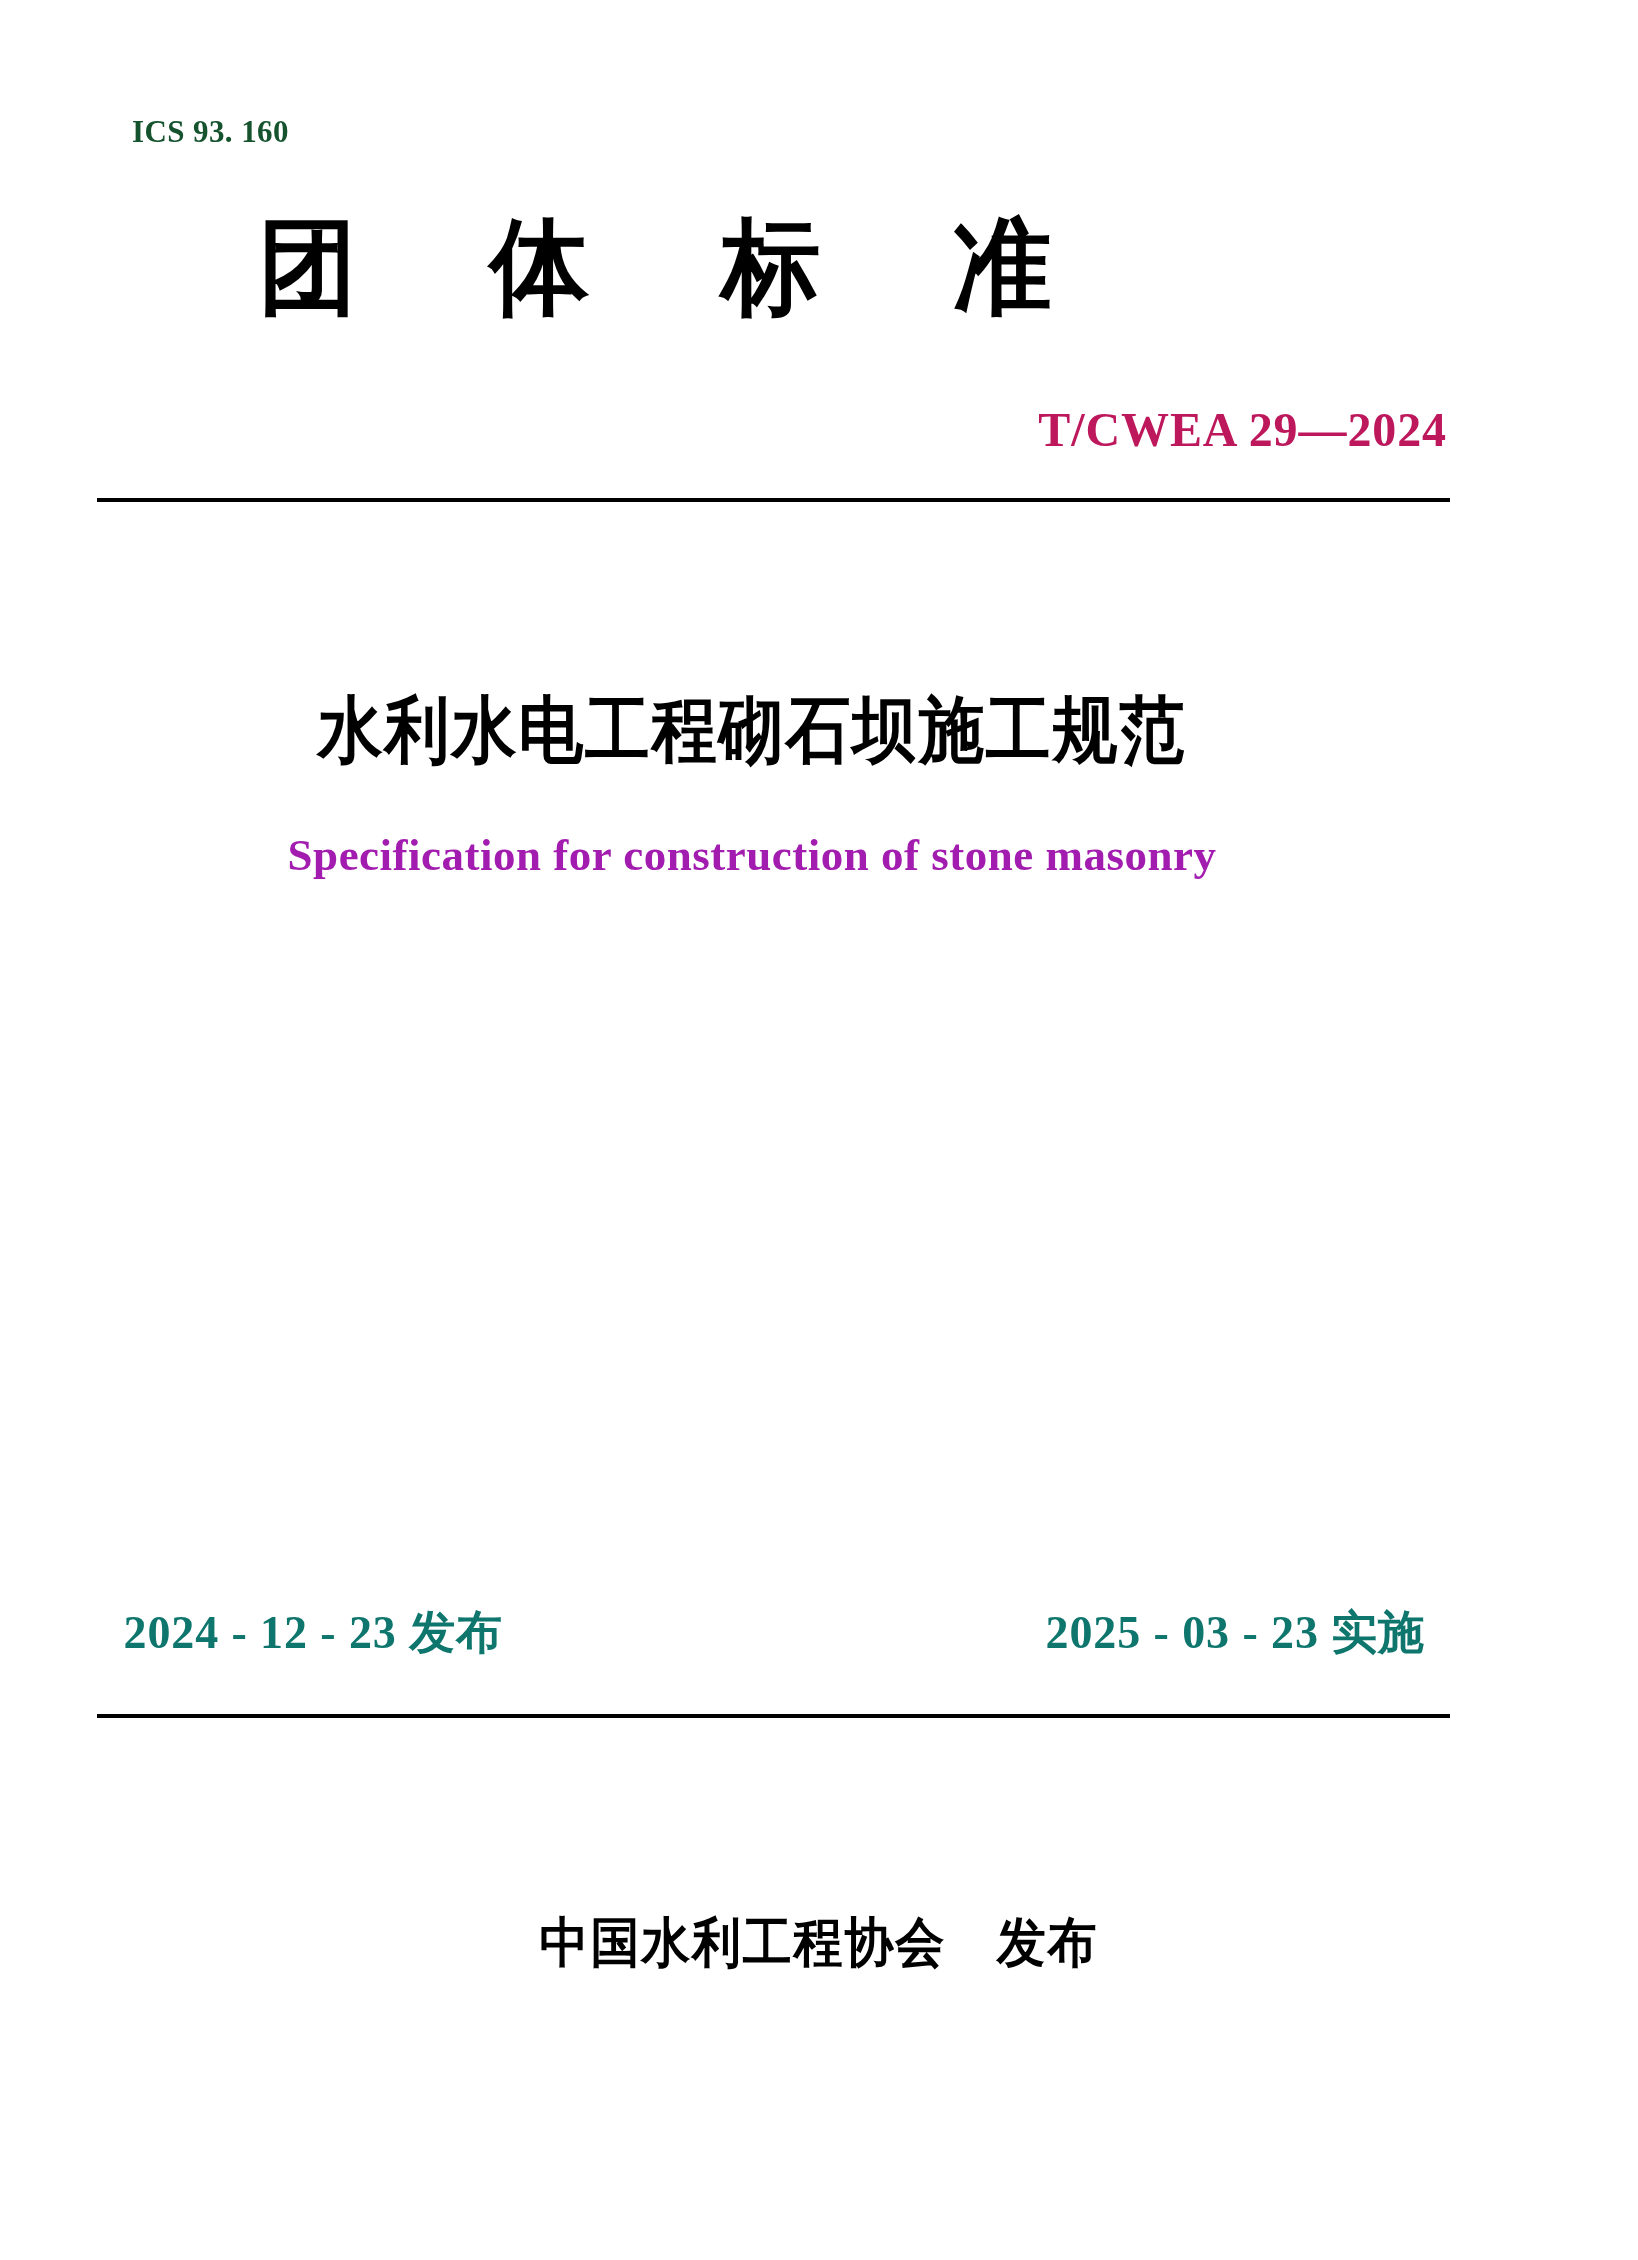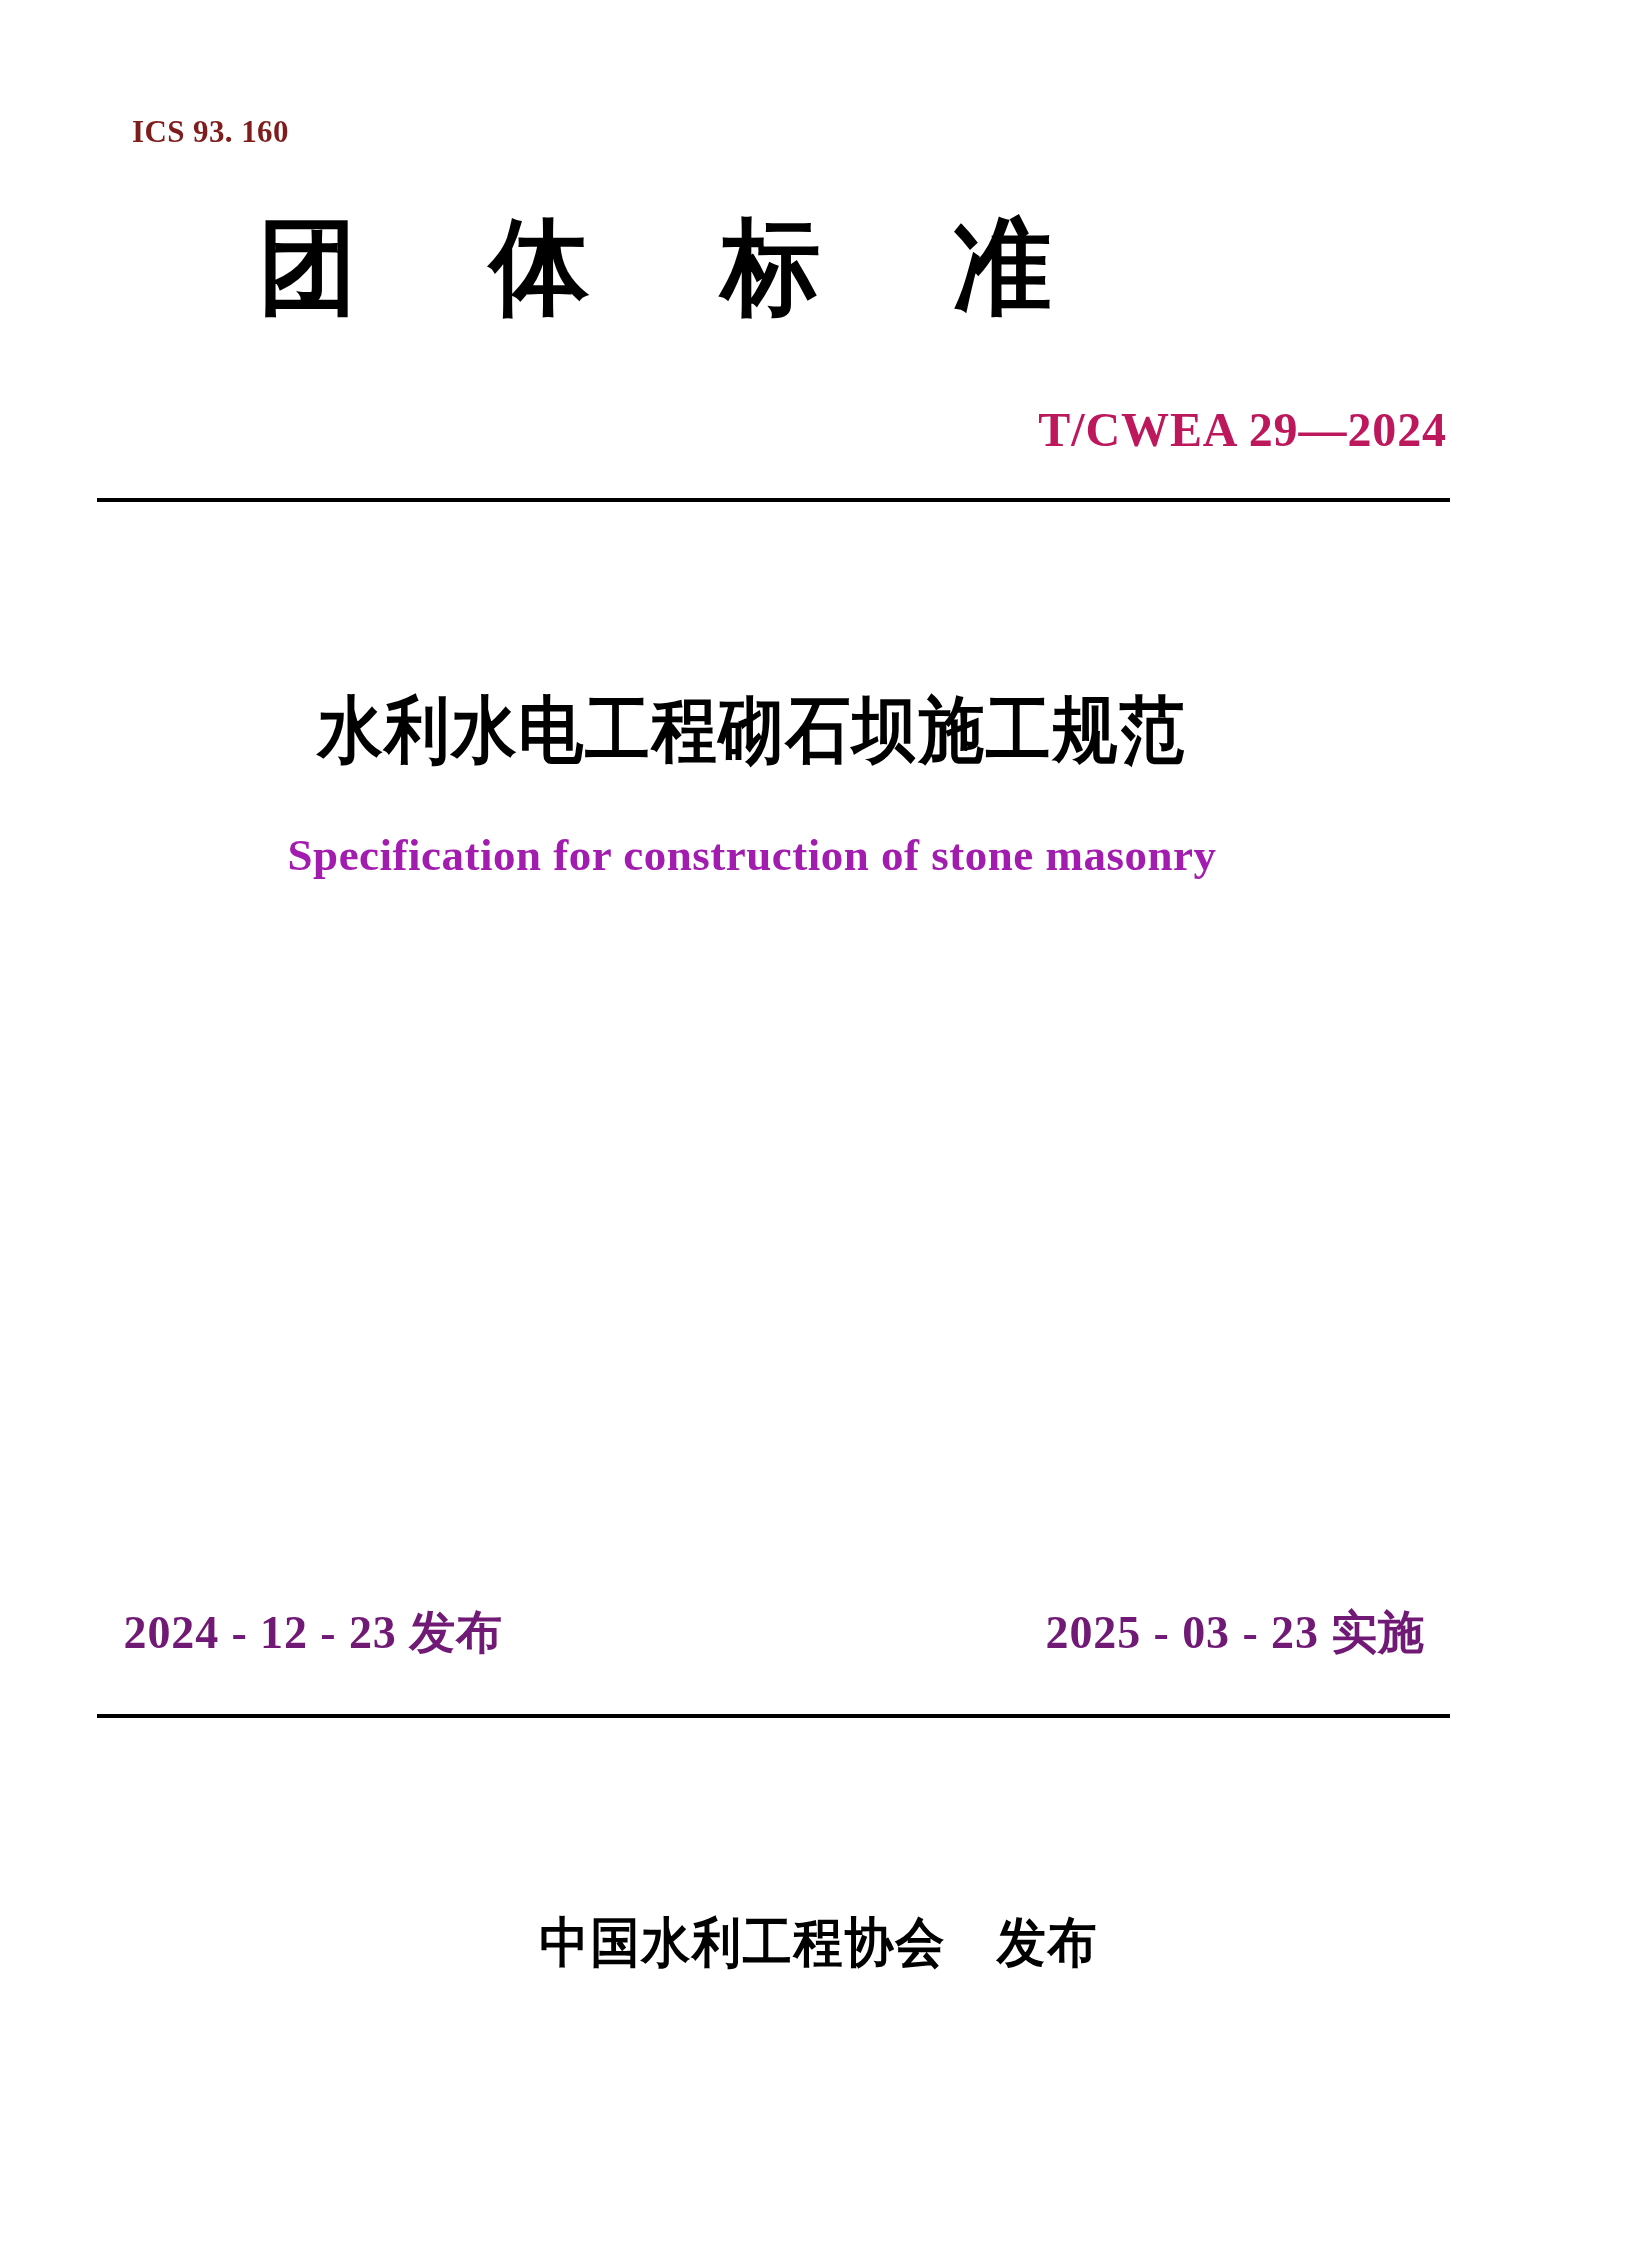--- a/index.html
+++ b/index.html
@@ -25,21 +25,21 @@
     left: 132px;
     top: 104px;
     width: 618px;
   }
   .code-line {
     font-family: "Liberation Serif", "DejaVu Serif", serif;
     font-weight: 700;
     font-size: 31px;
     line-height: 56px;
     letter-spacing: 0.4px;
-    color: #7f1d1d;
+    color: #14532d;
     white-space: pre;
   }
 
   
   .std-type {
     position: absolute;
     left: 0;
     top: 205px;
     width: 1310px;
     text-align: center;
@@ -124,21 +124,21 @@
     justify-content: space-between;
     align-items: baseline;
   }
   .date-item {
     font-family: "Liberation Serif", "DejaVu Serif", serif;
     font-weight: 700;
     font-size: 46px;
     line-height: 58px;
     letter-spacing: 0.9px;
     white-space: pre;
-    color: #701a75;
+    color: #0f766e;
   }
   .date-issue { margin-left: 26.5px; }
   .date-effective { margin-right: 25px; }
 
   
   .publisher {
     position: absolute;
     left: 0;
     top: 1904px;
     width: 1638px;

